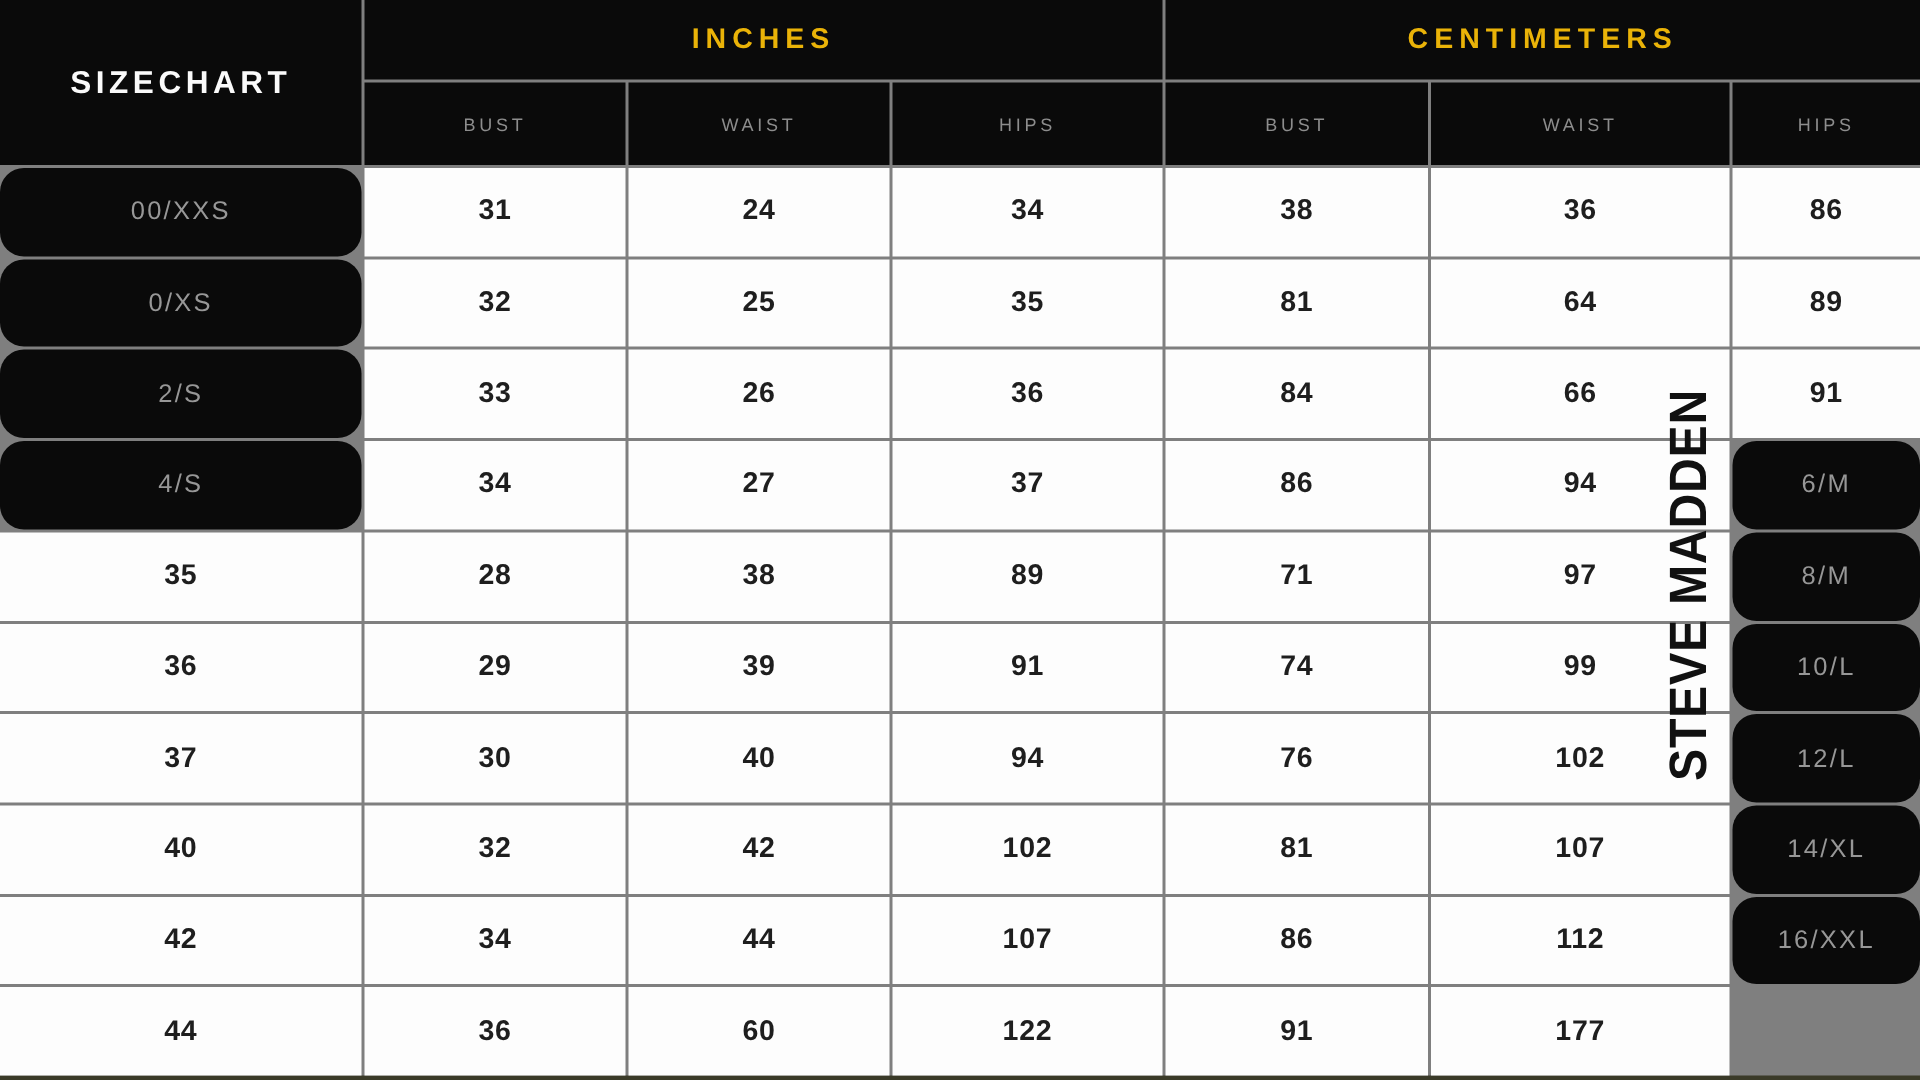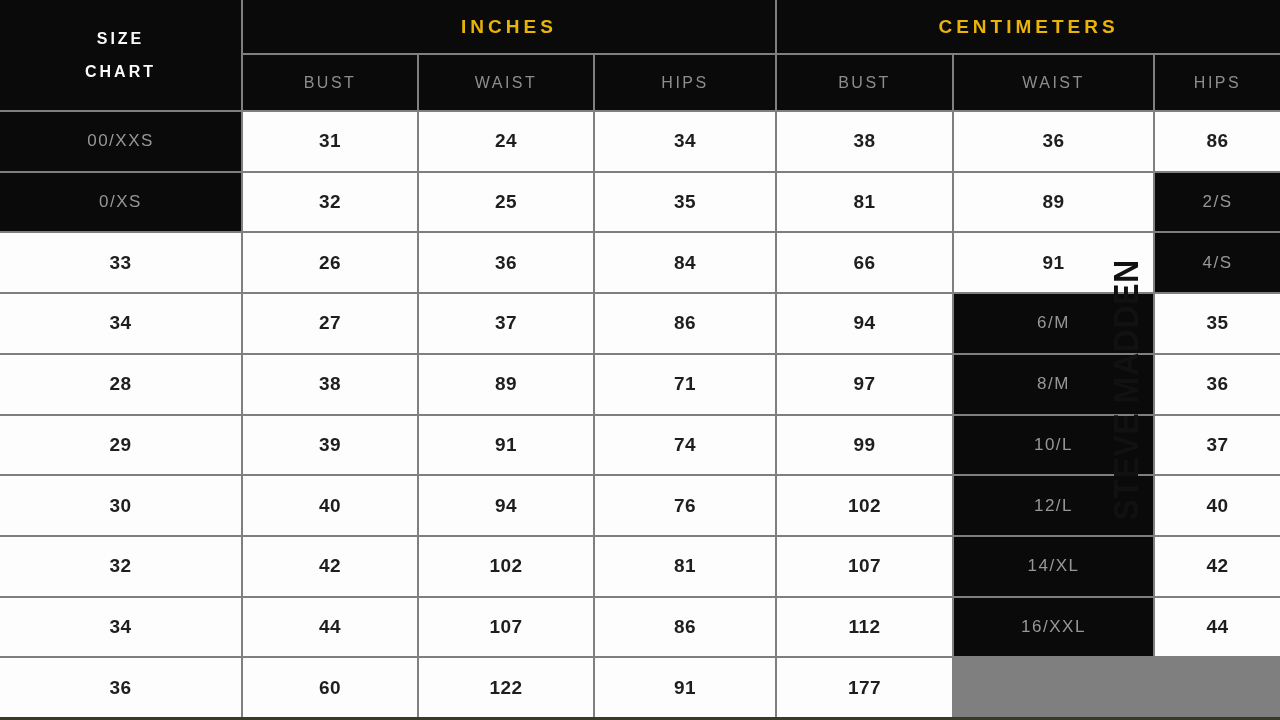--- a/index.html
+++ b/index.html
@@ -26,46 +26,46 @@
   }
   .cell {
     display: flex;
     align-items: center;
     justify-content: center;
   }
   .black { background: #0a0a0a; }
   .corner {
     grid-row: 1 / span 2;
     grid-column: 1;
-    flex-direction: column;
     color: #fafafa;
-    font-size: 16px;
+    font-size: 21px;
     font-weight: 700;
     letter-spacing: 3px;
     line-height: 33px;
   }
   .group {
     grid-column: span 3;
     color: #eab308;
     font-size: 19px;
     font-weight: 700;
     letter-spacing: 4px;
   }
   .sub {
     color: #8d8d8d;
-    font-size: 16px;
+    font-size: 12px;
     font-weight: 400;
     letter-spacing: 2.5px;
   }
   .label-cell {
     background: #0a0a0a;
     color: #979797;
     font-size: 17px;
     font-weight: 400;
     letter-spacing: 1.5px;
+    border-radius: 16px;
   }
   .data-cell {
     background: #fdfdfd;
     color: #1e1e1e;
     font-size: 19px;
     font-weight: 700;
     letter-spacing: 0.5px;
     text-align: center;
   }
   .watermark {
@@ -108,20 +108,21 @@
       <div class="cell data-cell">24</div>
       <div class="cell data-cell">34</div>
       <div class="cell data-cell">38</div>
       <div class="cell data-cell">36</div>
       <div class="cell data-cell">86</div>
       <div class="cell label-cell">0/XS</div>
       <div class="cell data-cell">32</div>
       <div class="cell data-cell">25</div>
       <div class="cell data-cell">35</div>
       <div class="cell data-cell">81</div>
+      <div class="cell data-cell">64</div>
       <div class="cell data-cell">89</div>
       <div class="cell label-cell">2/S</div>
       <div class="cell data-cell">33</div>
       <div class="cell data-cell">26</div>
       <div class="cell data-cell">36</div>
       <div class="cell data-cell">84</div>
       <div class="cell data-cell">66</div>
       <div class="cell data-cell">91</div>
       <div class="cell label-cell">4/S</div>
       <div class="cell data-cell">34</div>

